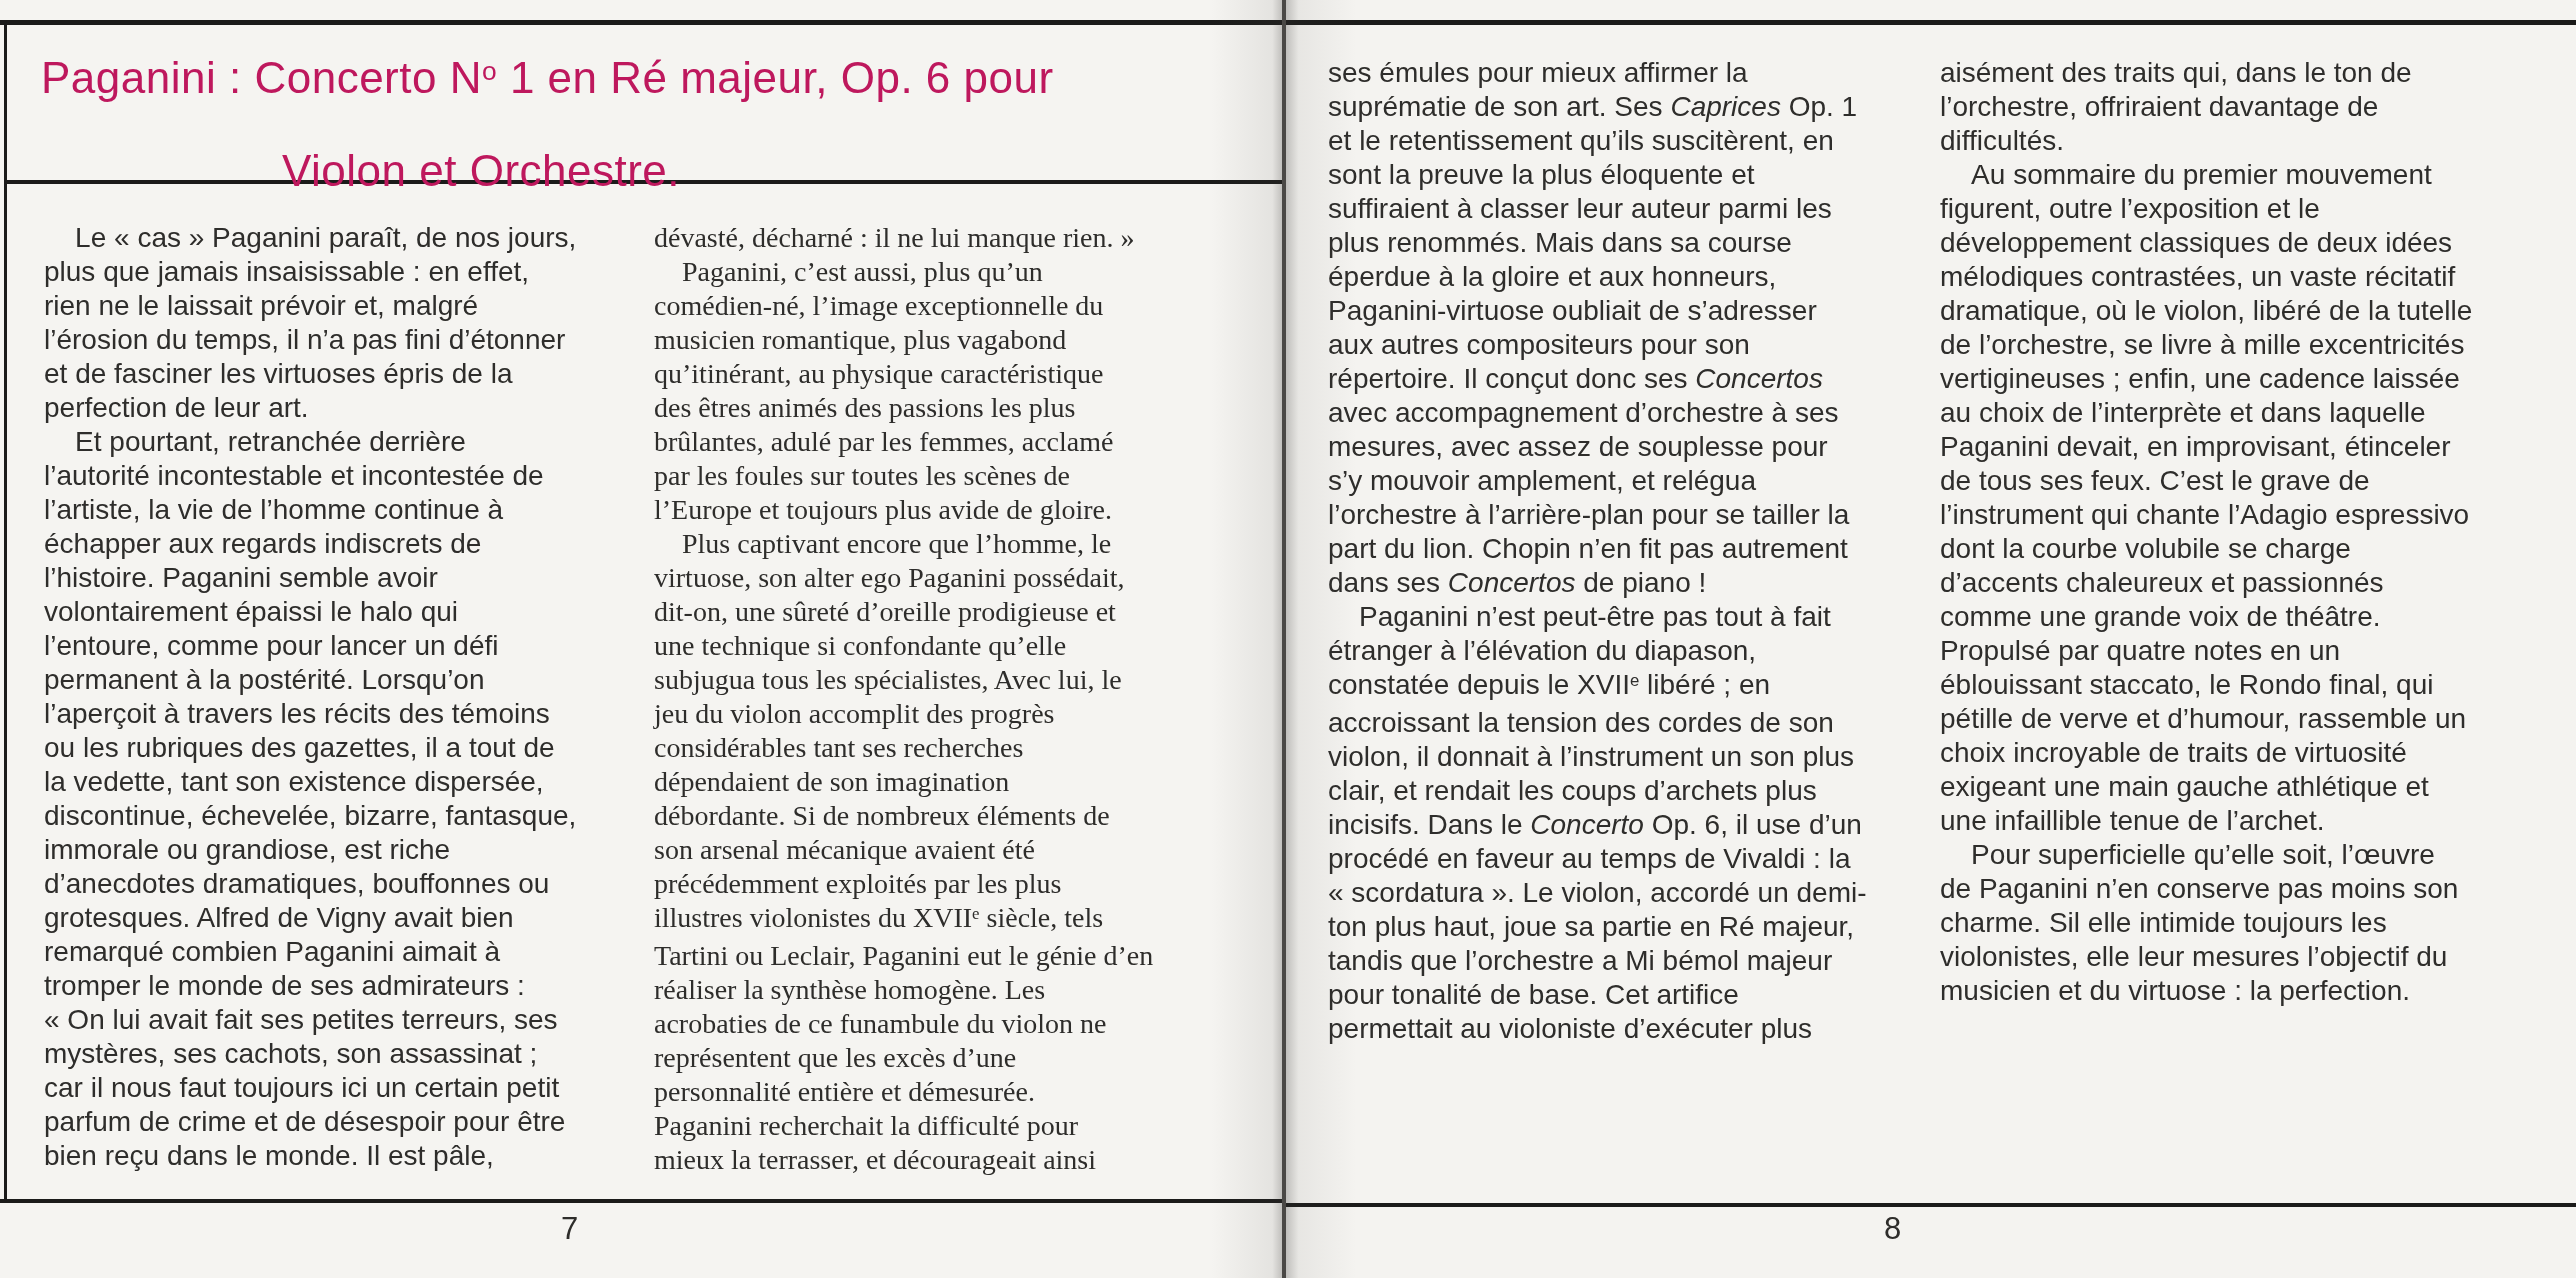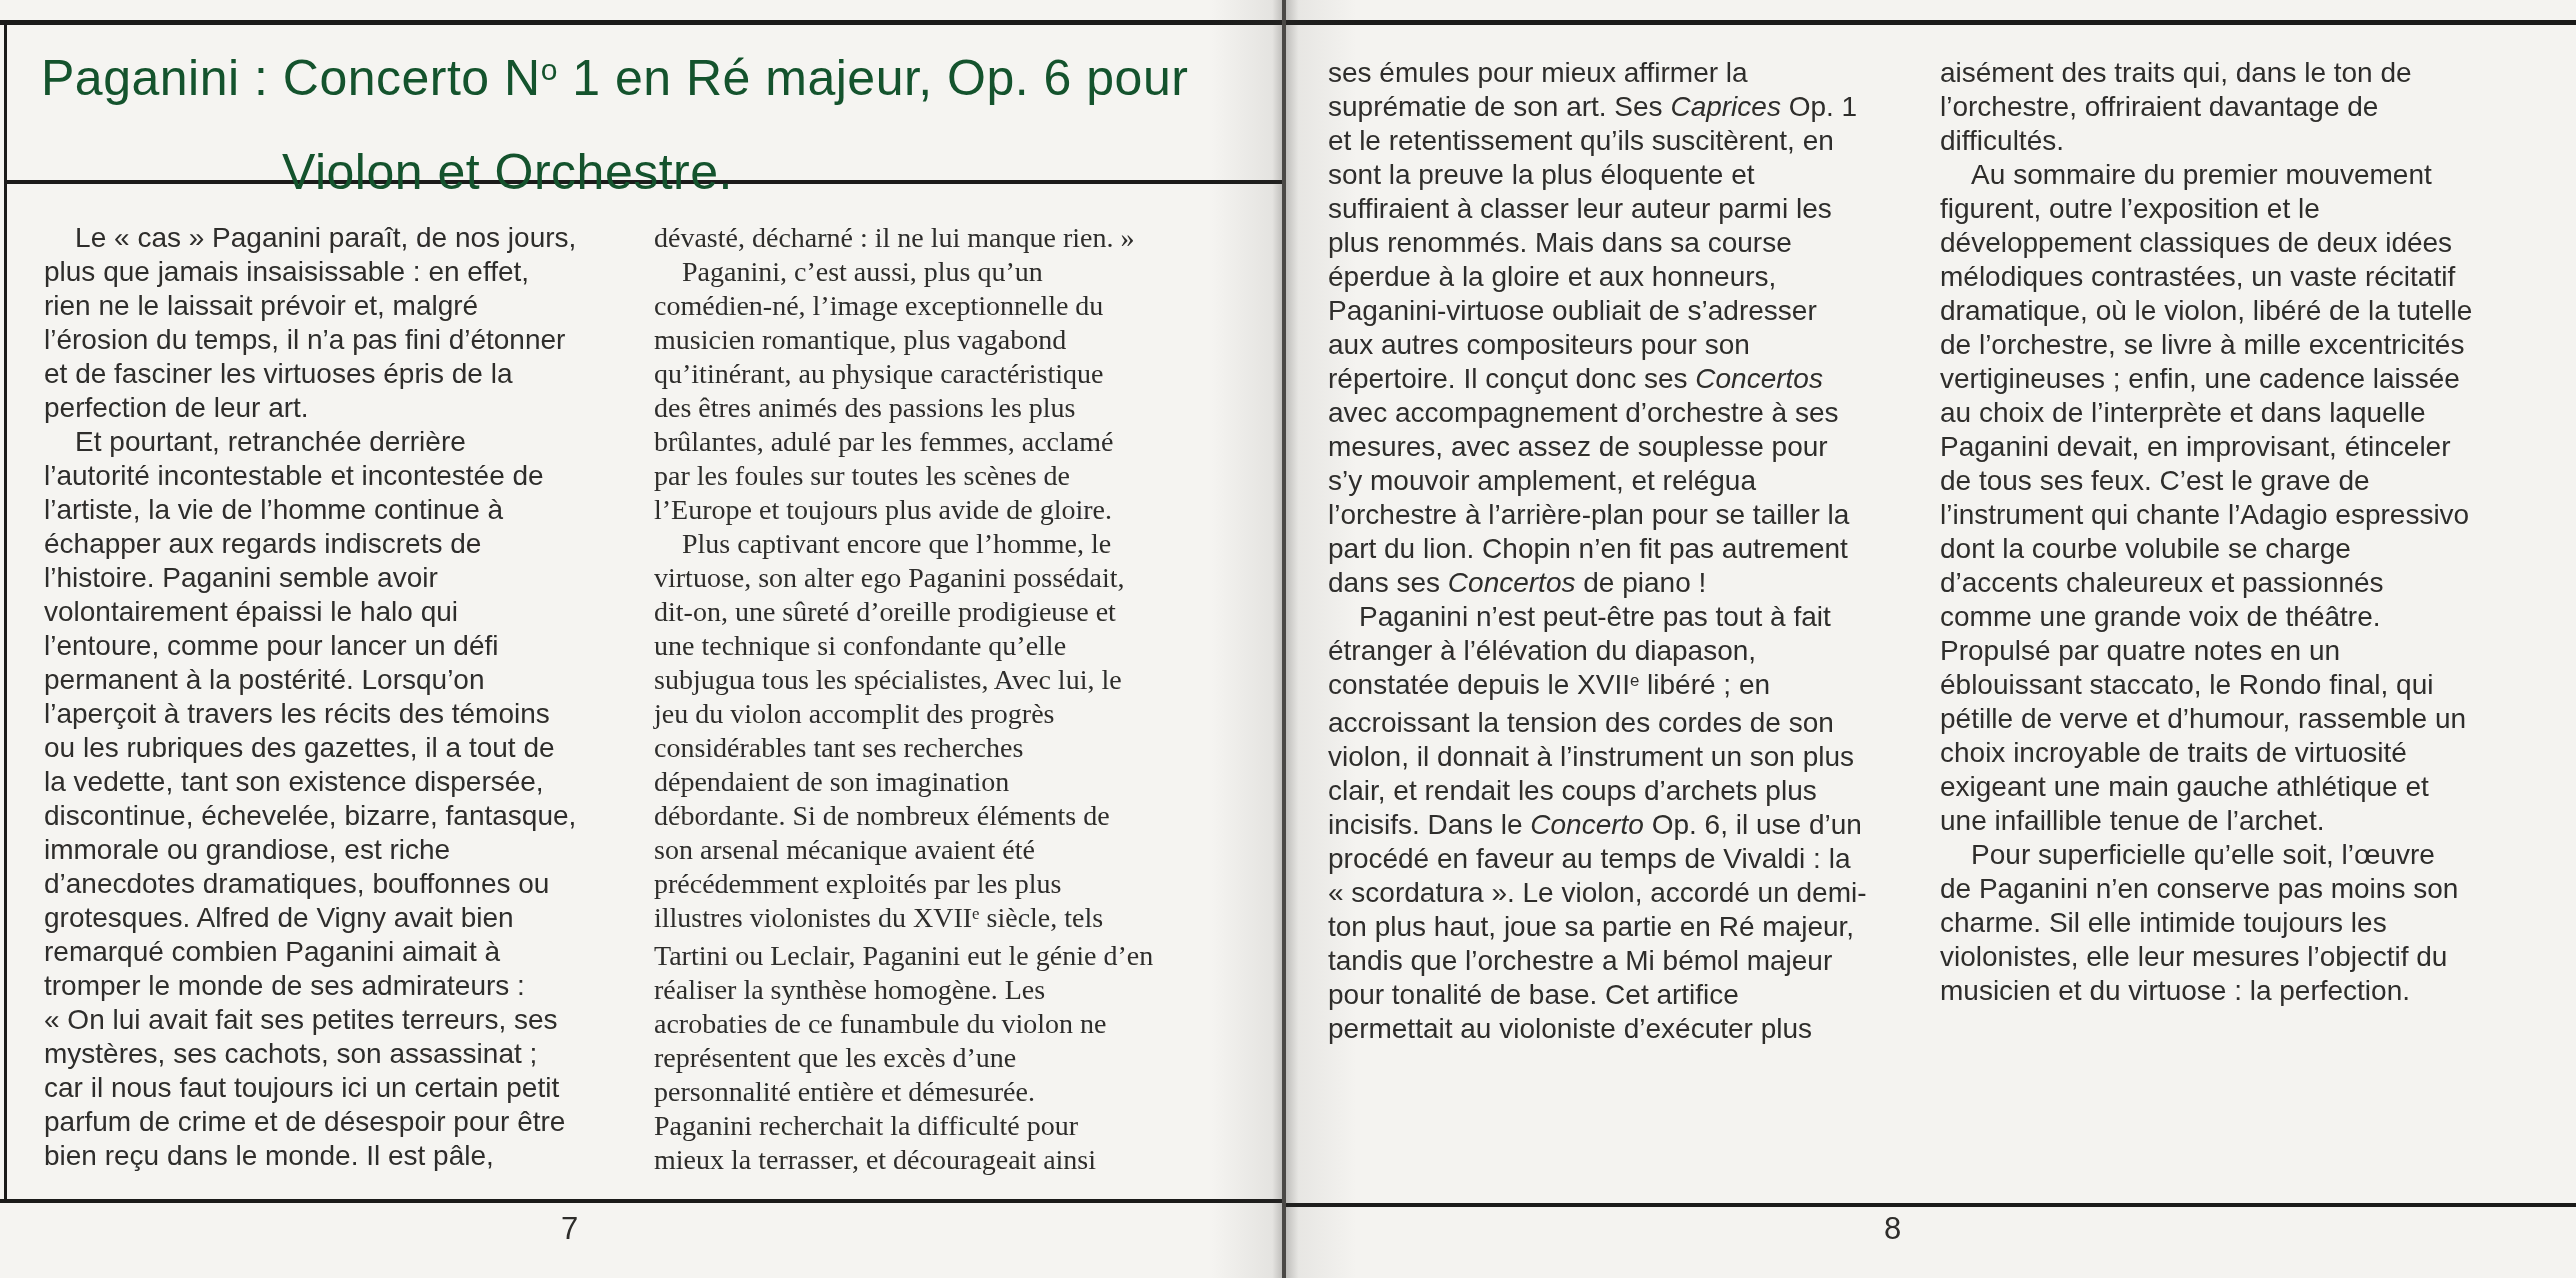--- a/index.html
+++ b/index.html
@@ -38,22 +38,22 @@
       rgba(80,78,74,0) 100%);
     pointer-events: none;
   }
   .fold-line {
     position: absolute; left: 1282px; top: 0; width: 3.6px; height: 1279px;
     background: #4a4845;
   }
 
   .title {
     position: absolute; left: 41px; top: 55px;
-    font-size: 50px; line-height: 46px;
-    color: #14532d; letter-spacing: 0.5px;
+    font-size: 44px; line-height: 46px;
+    color: #be185d; letter-spacing: 0.5px;
     white-space: nowrap; font-weight: 400;
   }
   .title .tline:nth-child(2) { margin-left: 241px; margin-top: 41px; }
 
   .col {
     position: absolute;
     font-size: 28px; line-height: 34px;
     color: #2e2d2b; font-weight: 400;
     white-space: nowrap; letter-spacing: 0px;
   }

